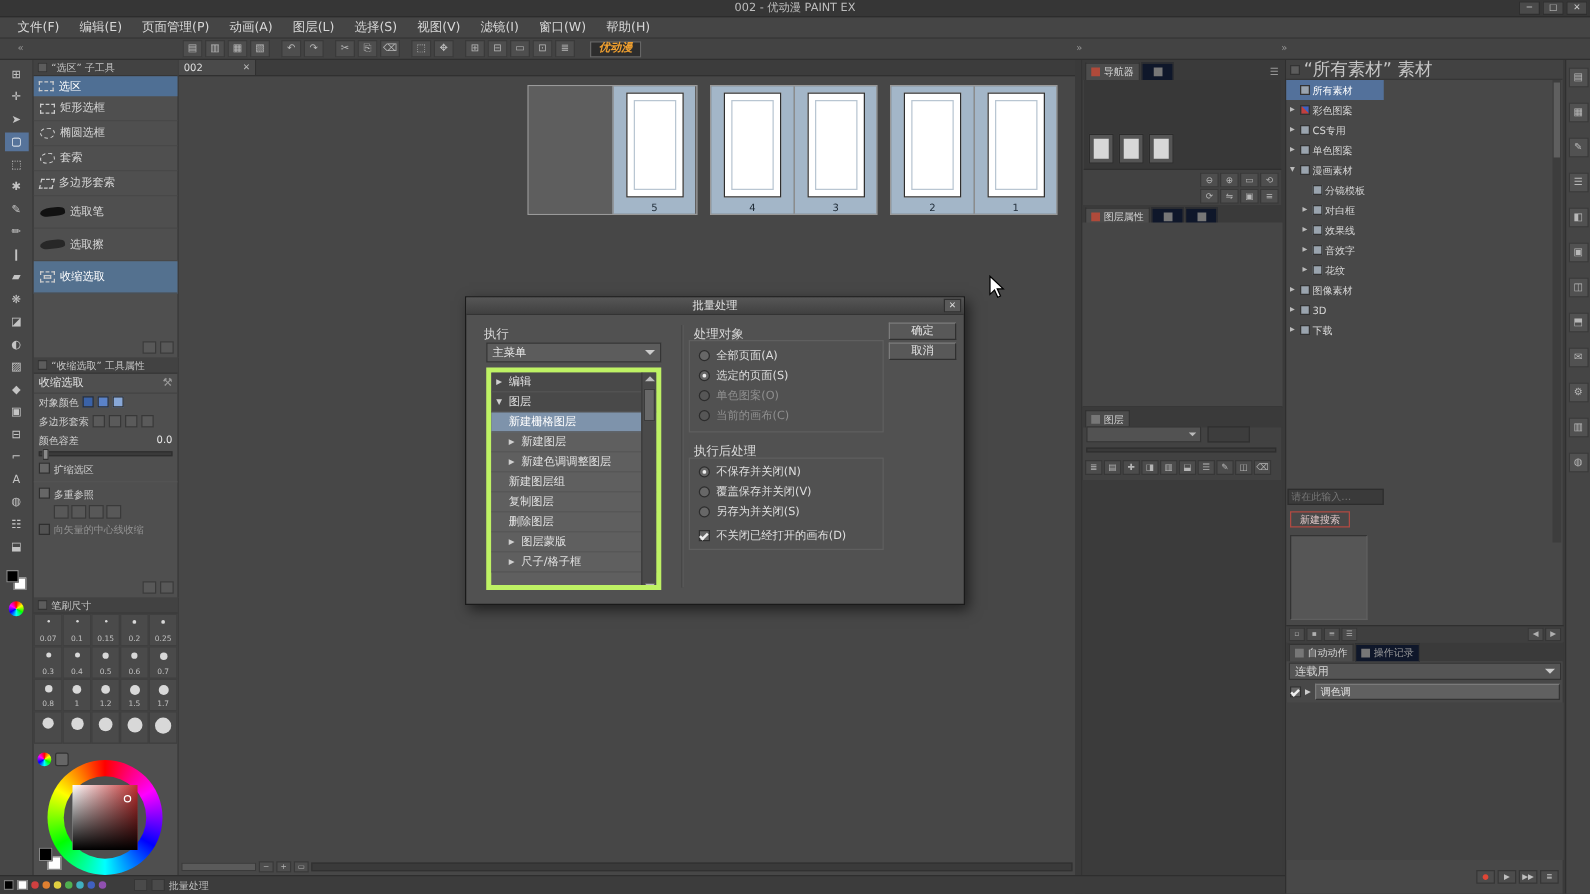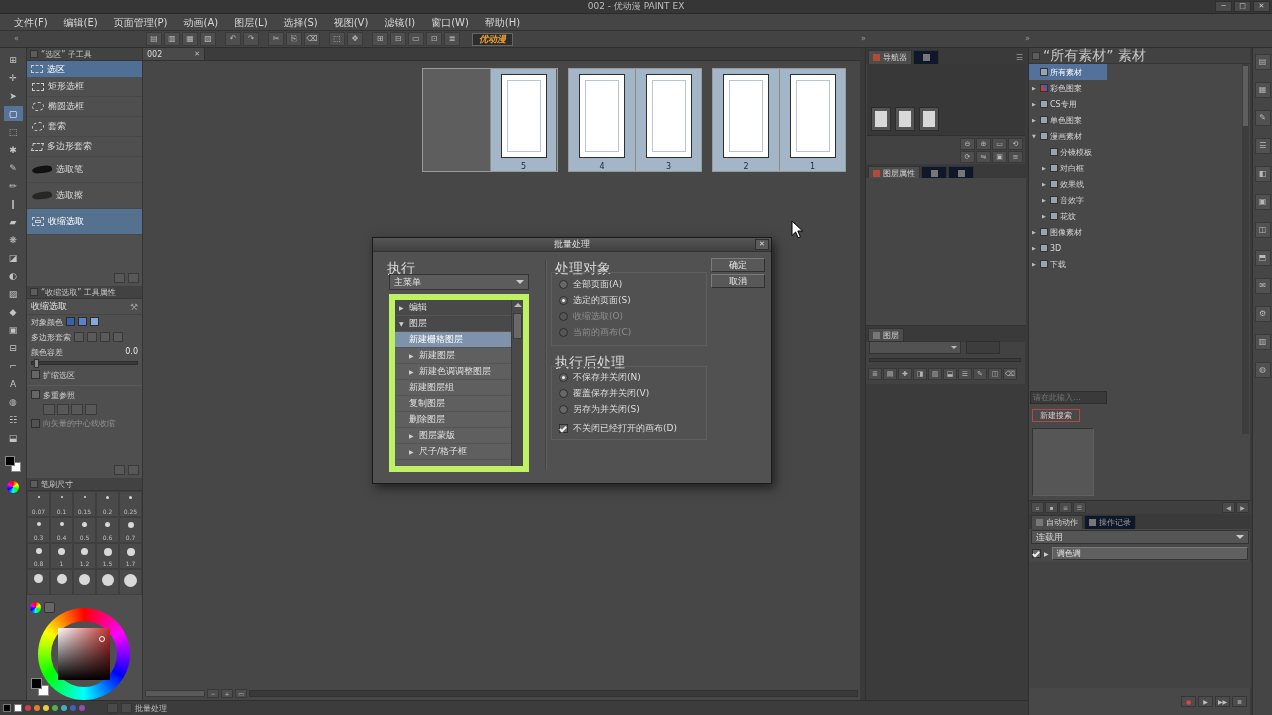--- a/index.html
+++ b/index.html
@@ -96,24 +96,24 @@
 .ppage::after{content:"";position:absolute;inset:5px;border:1px solid #b9c6d2}
 .pnum{position:absolute;bottom:0;width:100%;text-align:center;font-size:8px;color:#1e2a36}
 .cbottom{position:absolute;left:0;bottom:2px;width:717px;height:10px;display:flex;align-items:center;gap:2px;padding:0 2px}
 .hscroll{width:60px;height:7px;background:#5a5a5a;border:1px solid #3a3a3a}
 .hrest{flex:1;height:7px;background:#3a3a3a;border:1px solid #313131}
 .cbtn{width:12px;height:9px;background:#4e4e4e;border:1px solid #383838;font-size:6px;line-height:8px;text-align:center;color:#b5b5b5}
 
 .dialog{left:372px;top:237px;width:400px;height:247px;background:#515151;border:1px solid #1a1a1a;box-shadow:3px 4px 10px rgba(0,0,0,.55);z-index:50}
 .dtitle{height:14px;background:linear-gradient(#565656,#404040);border-bottom:1px solid #333;display:flex;align-items:center;justify-content:center;font-size:9px;color:#e2e2e2;position:relative}
 .dclose{position:absolute;right:2px;top:1px;width:14px;height:11px;background:#5a5a5a;border:1px solid #2f2f2f;font-size:7px;line-height:9px;text-align:center;color:#ddd}
-.dlabel{position:absolute;font-size:14px;color:#d8d8d8}
+.dlabel{position:absolute;font-size:10px;color:#d8d8d8}
 .dcombo{position:absolute;left:16px;top:36px;width:140px;height:16px;background:#5c5c5c;border:1px solid #353535;display:flex;align-items:center;padding:0 4px;font-size:9px;color:#e4e4e4}
 .dcombo .arr{margin-left:auto;width:0;height:0;border:4px solid transparent;border-top-color:#ccc;transform:translateY(2px)}
-.dtree{position:absolute;left:16px;top:56px;width:140px;height:178px;background:#5f5f5f;border:6px solid #bef264;overflow:hidden}
+.dtree{position:absolute;left:16px;top:56px;width:140px;height:178px;background:#5f5f5f;border:4px solid #bef264;overflow:hidden}
 .trow{height:16px;display:flex;align-items:center;gap:3px;padding-left:4px;font-size:9px;color:#e0e0e0;border-bottom:1px solid #555}
 .trow.cat{background:#494949}
 .trow.item{padding-left:14px;background:#5f5f5f}
 .trow.item.sel{background:#7e93ab;color:#fff}
 .trow .arr{font-size:6px;color:#cfcfcf;width:7px;flex:0 0 auto}
 .dscroll{position:absolute;right:0;top:0;width:12px;height:176px;background:#4a4a4a;border-left:1px solid #3a3a3a}
 .sar{position:absolute;left:2px;width:0;height:0;border:4px solid transparent}
 .sar.up{top:3px;border-bottom-color:#bbb;border-top:none}
 .sar.dn{bottom:3px;border-top-color:#bbb;border-bottom:none}
 .sthumb{position:absolute;left:1px;top:13px;width:9px;height:26px;background:#686868;border:1px solid #3c3c3c}
@@ -798,21 +798,21 @@
   <div class="opt" style="left:186px;top:40px">
       <span class="radio"></span>
       <span>全部页面(A)</span>
     </div>
   <div class="opt" style="left:186px;top:56px">
       <span class="radio on"></span>
       <span>选定的页面(S)</span>
     </div>
   <div class="opt dis" style="left:186px;top:72px">
       <span class="radio dis"></span>
-      <span>收缩选取(O)</span>
+      <span>单色图案(O)</span>
     </div>
   <div class="opt dis" style="left:186px;top:88px">
       <span class="radio dis"></span>
       <span>当前的画布(C)</span>
     </div>
 
   <span class="dlabel" style="left:182px;top:116px">执行后处理</span>
   <div class="groupbox" style="left:178px;top:128px;width:156px;height:74px"></div>
   <div class="opt" style="left:186px;top:133px">
       <span class="radio on"></span>

